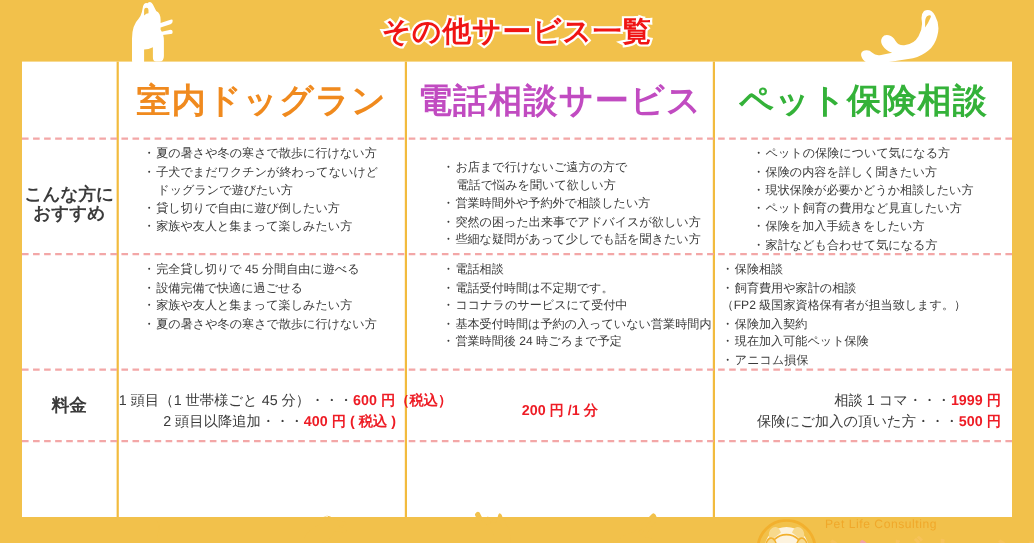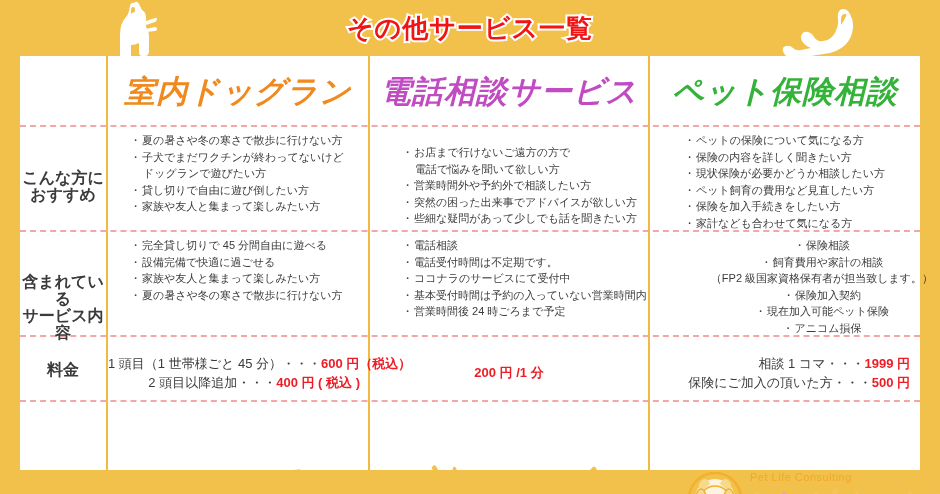--- a/index.html
+++ b/index.html
@@ -80,21 +80,20 @@
     top: 12px;
     height: 48px;
     line-height: 48px;
     text-align: center;
     font-size: 31px;
     font-weight: bold;
     letter-spacing: 1px;
     -webkit-text-stroke: 3px #ffffff;
     paint-order: stroke fill;
     white-space: nowrap;
-    font-style: italic;
   }
   #head-col-1 { left: 88px;  width: 260px; color: #f08a1e; }
   #head-col-2 { left: 350px; width: 278px; color: #c14bc1; }
   #head-col-3 { left: 630px; width: 270px; color: #34b239; }
 
   
   .row-label {
     position: absolute;
     left: 0; width: 86px;
     text-align: center;
@@ -121,21 +120,21 @@
   .cell li.cont { padding-left: 13px; }
   .cell li.nobul { padding-left: 0px; }
 
   
   #cell-r1c1 { left: 110px; top: 76px; width: 238px; }
   #cell-r1c2 { left: 382px; top: 88px; width: 246px; }
   #cell-r1c3 { left: 664px; top: 76px; width: 236px; }
   
   #cell-r2c1 { left: 110px; top: 181px; width: 238px; }
   #cell-r2c2 { left: 382px; top: 181px; width: 246px; }
-  #cell-r2c3 { left: 684px; top: 181px; width: 236px; text-align: center; }
+  #cell-r2c3 { left: 636px; top: 181px; width: 236px; }
 
   
   .price-cell {
     position: absolute;
     box-sizing: border-box;
     font-size: 13px;
     line-height: 19px;
     color: #3b3b3b;
   }
   #price-c1 { left: 88px;  top: 298px; width: 258px; text-align: right; padding-right: 6px; }
@@ -210,24 +209,20 @@
     <div class="hline" id="hline-3"></div>
     <div class="hline" id="hline-4"></div>
 
     <div class="col-head" id="head-col-1">室内ドッグラン</div>
     <div class="col-head" id="head-col-2">電話相談サービス</div>
     <div class="col-head" id="head-col-3">ペット保険相談</div>
 
     <div class="row-label" id="rowlabel-1">
       <div>こんな方に</div>
       <div>おすすめ</div>
-    </div>
-    <div class="row-label" id="rowlabel-2">
-      <div>含まれている</div>
-      <div>サービス内容</div>
     </div>
     <div class="row-label" id="rowlabel-3">
       <div>料金</div>
     </div>
 
     <div class="cell" id="cell-r1c1">
       <ul>
           <li><span class="bullet">・</span><span>夏の暑さや冬の寒さで散歩に行けない方</span></li>
           <li><span class="bullet">・</span><span>子犬でまだワクチンが終わってないけど</span></li>
           <li class="cont">ドッグランで遊びたい方</li>

